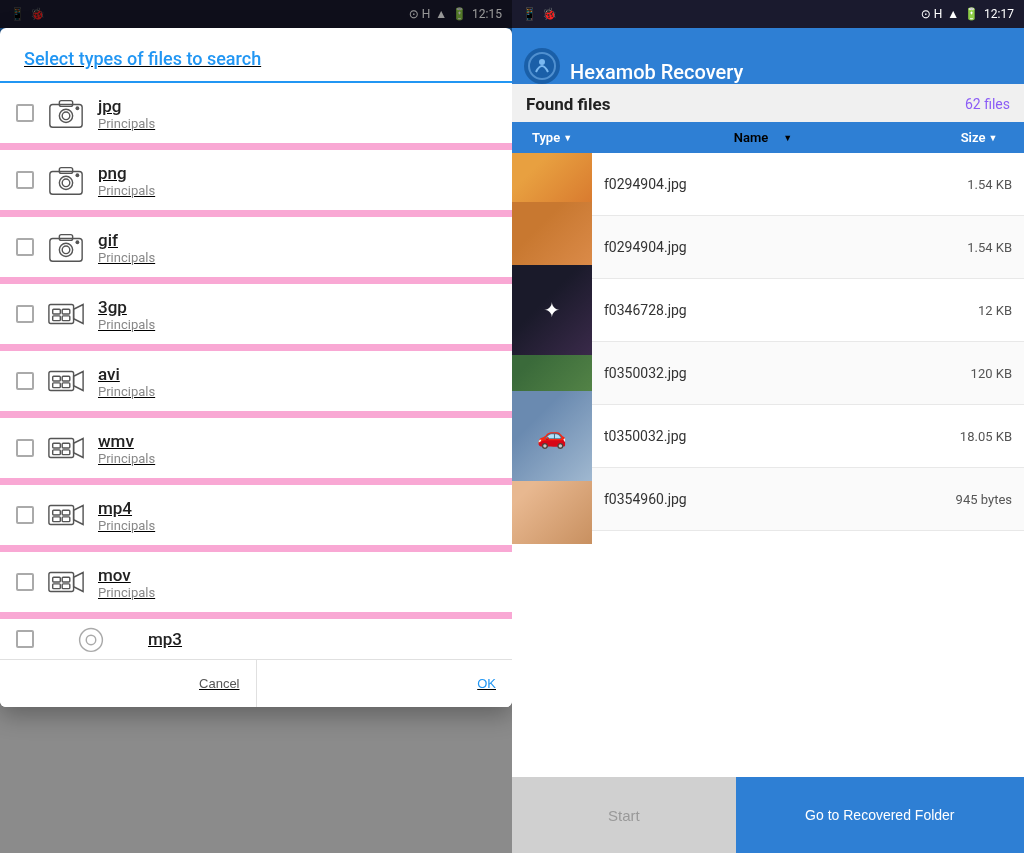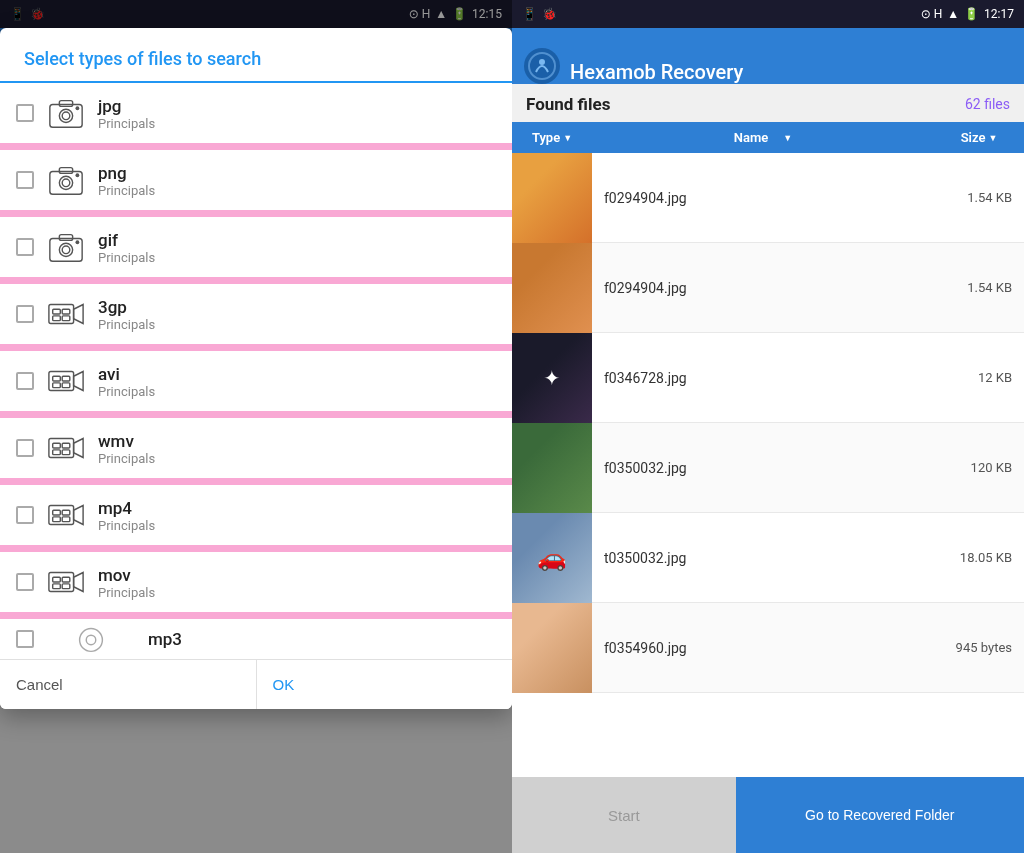--- a/index.html
+++ b/index.html
@@ -80,20 +80,21 @@
       align-items: flex-start;
       justify-content: center;
       padding-top: 28px;
     }
     .dialog {
       background: white;
       border-radius: 6px;
       width: 516px;
       overflow: hidden;
       box-shadow: 0 8px 24px rgba(0,0,0,0.3);
+      text-decoration: underline;
     }
     .dialog-title {
       color: #2196F3;
       font-size: 18px;
       font-weight: 500;
       padding: 20px 24px 12px;
       border-bottom: 2px solid #2196F3;
     }
     .file-type-list {
       max-height: 600px;
@@ -140,22 +141,22 @@
       font-size: 13px;
       color: #888;
     }
     .dialog-buttons {
       display: flex;
       border-top: 1px solid #e0e0e0;
     }
     .dialog-btn {
       flex: 1;
       padding: 16px;
-      text-align: left;
-      font-size: 15px;
+      text-align: right;
+      font-size: 13px;
       font-weight: 500;
       cursor: pointer;
       background: white;
       border: none;
       color: #555;
     }
     .dialog-btn.ok { color: #2196F3; }
     .dialog-btn-divider {
       width: 1px;
       background: #e0e0e0;
@@ -242,21 +243,21 @@
       font-size: 13px;
       font-weight: 600;
       text-align: center;
       display: flex;
       align-items: center;
       justify-content: center;
       gap: 3px;
     }
     .th-name {
       flex: 1;
-      color: #ffffff;
+      color: #000000;
       font-size: 13px;
       font-weight: 600;
       text-align: center;
       display: flex;
       align-items: center;
       justify-content: center;
       gap: 15px;
     }
     .th-size {
       width: 90px;
@@ -270,21 +271,21 @@
       gap: 3px;
     }
     .sort-arrow { font-size: 9px; }
 
     
     .file-rows { flex: 1; overflow-y: auto; background: white; }
     .file-row {
       display: flex;
       align-items: center;
       border-bottom: 1px solid #e8e8e8;
-      height: 90px;
+      height: 63px;
     }
     .file-row:nth-child(even) { background: #fafafa; }
     .file-thumb {
       width: 80px;
       height: 90px;
       flex-shrink: 0;
       overflow: hidden;
       display: flex;
       align-items: center;
       justify-content: center;

